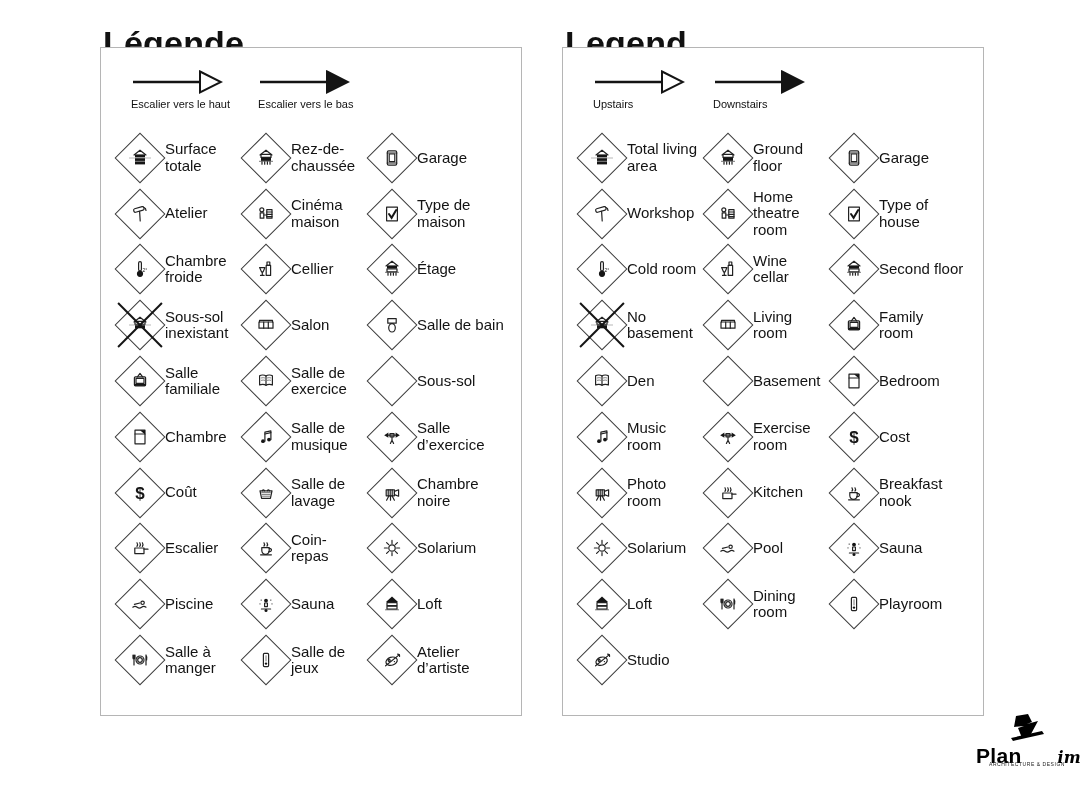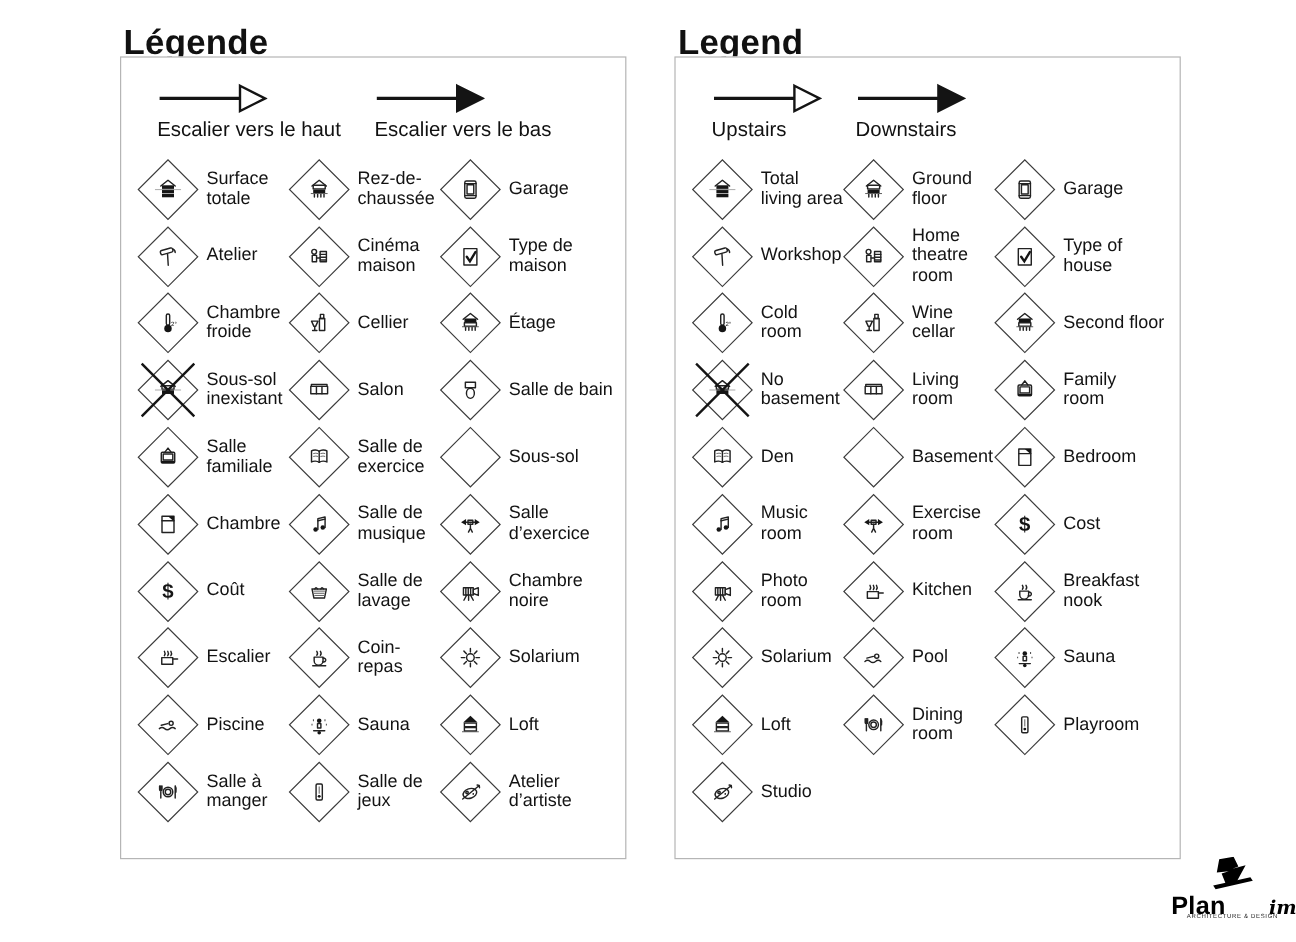--- a/index.html
+++ b/index.html
@@ -2,41 +2,41 @@
 <html><head>
 <meta charset="utf-8">
 <style>
   html,body{margin:0;padding:0;}
   body{
     width:1080px;height:785px;position:relative;background:#ffffff;
     font-family:"Liberation Sans","DejaVu Sans",sans-serif;color:#1a1a1a;
     overflow:hidden;-webkit-font-smoothing:antialiased;
   }
   .page-title{
-    position:absolute;top:1px;font-size:29px;font-weight:700;letter-spacing:.2px;color:#111;
+    position:absolute;top:1px;font-size:34px;font-weight:700;letter-spacing:.2px;color:#111;text-decoration:underline;
   }
   #title-fr{left:103px;}
   #title-en{left:565px;}
   .panel{
     position:absolute;top:47px;width:420px;height:667px;
     border:1px solid #b5b5b5;background:#fff;
   }
   #panel-fr{left:100px;}
   #panel-en{left:562px;}
   .arrow-row{
     position:absolute;top:20px;left:30px;display:flex;gap:28px;align-items:flex-start;
   }
   .arrow-group{display:flex;flex-direction:column;}
   .arrow-group svg{display:block;}
-  .arrow-label{font-size:17px;margin-top:2px;white-space:nowrap;color:#111;}
+  .arrow-label{font-size:11px;margin-top:2px;white-space:nowrap;color:#111;}
   .legend-grid{
     position:absolute;left:14px;top:82px;
     display:grid;grid-template-columns:126px 126px 150px;grid-auto-rows:55.8px;
   }
-  .cell{display:flex;align-items:center;gap:7px;}
+  .cell{display:flex;align-items:center;}
   .diamond-box{position:relative;width:50px;height:50px;flex:0 0 auto;}
   .diamond-box::before{
     content:"";position:absolute;inset:7px;background:#fff;
     border:1.4px solid #3c3c3c;transform:rotate(45deg);
   }
   .glyph{position:absolute;left:14px;top:14px;width:22px;height:22px;}
   .cross-line{position:absolute;left:-6px;top:50%;width:62px;border-top:2.6px solid #141414;}
   .x1{transform:translateY(-50%) rotate(45deg);}
   .x2{transform:translateY(-50%) rotate(-45deg);}
   .cell-label{font-size:15px;line-height:16.5px;color:#131313;width:72px;}

